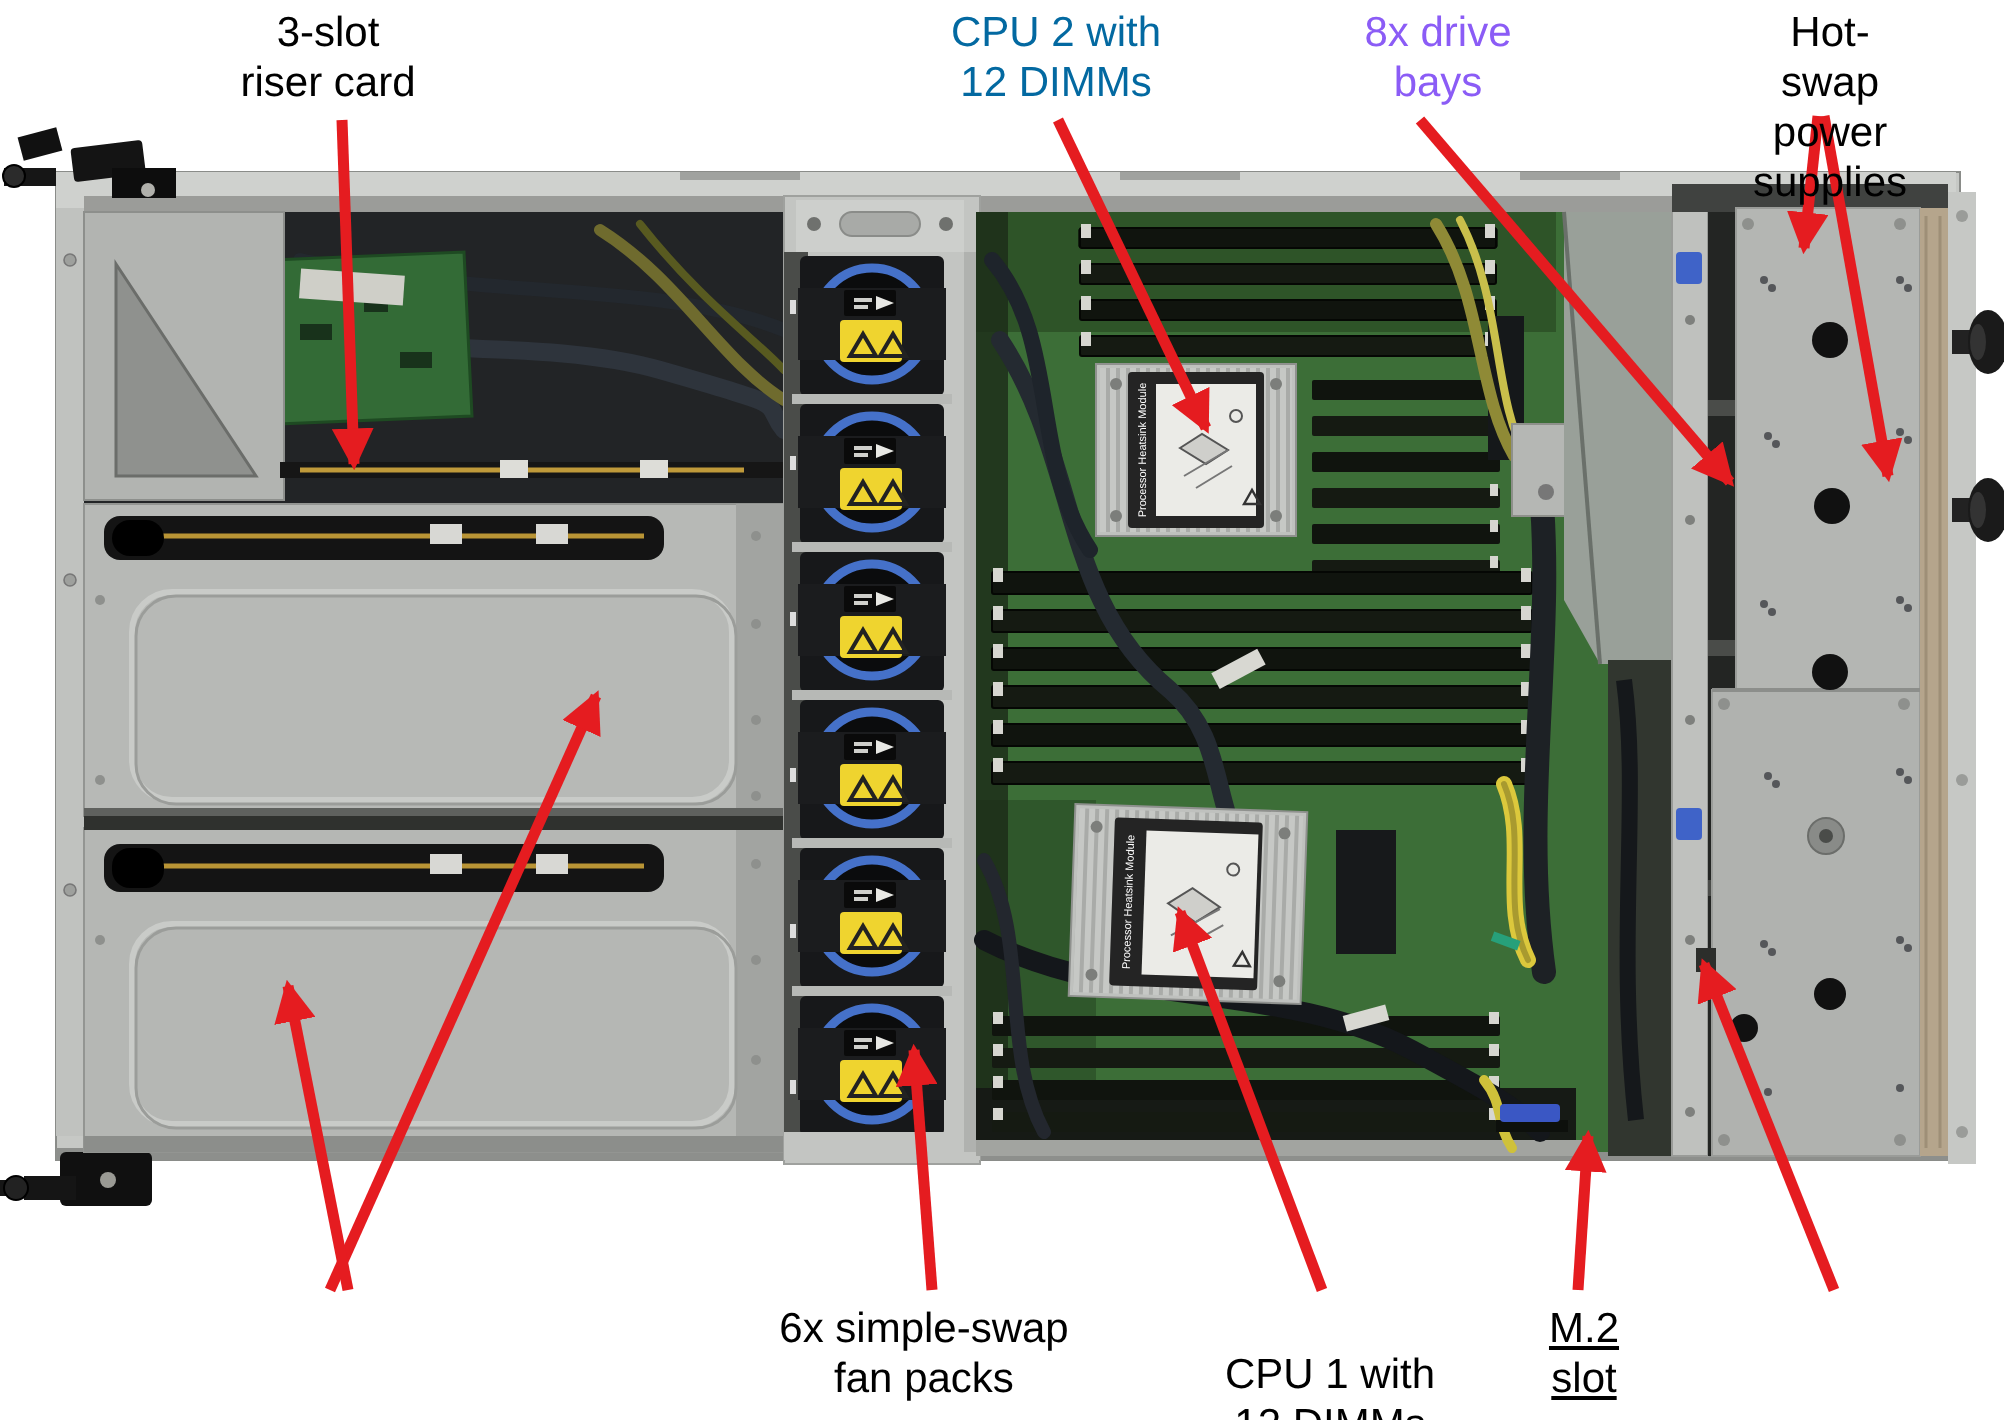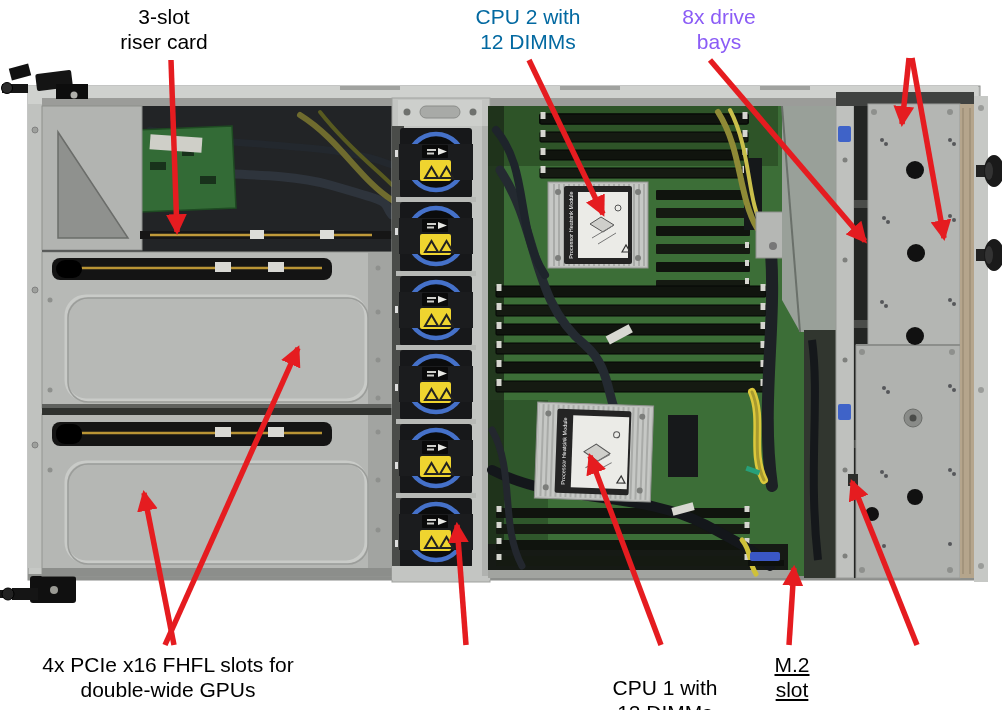--- a/index.html
+++ b/index.html
@@ -374,20 +374,22 @@
       <line x1="789" y1="645" x2="794" y2="568" class="callout-arrow" marker-end="url(#arrowhead)"></line>
       <line x1="917" y1="645" x2="852" y2="482" class="callout-arrow" marker-end="url(#arrowhead)"></line>
     </svg>
 
 <div class="callout" style="left: 164px; top: 4px; color: rgb(0, 0, 0);">3-slot
 riser card</div>
 <div class="callout" style="left: 528px; top: 4px; color: #0369a1;">CPU 2 with
 12 DIMMs</div>
 <div class="callout" style="left: 719px; top: 4px; color: #8b5cf6;">8x drive
 bays</div>
-<div class="callout" style="left: 168px; top: 652px; color: rgb(0, 0, 0);">4x PCIe x16 FHFL slots for
-double-wide GPUs</div>
+<div class="callout" style="left: 915px; top: 4px; color: rgb(0, 0, 0);">Hot-swap
+power supplies</div>
+<div class="callout" style="left: 462px; top: 652px; color: rgb(0, 0, 0);">6x simple-swap
+fan packs</div>
 <div class="callout" style="left: 665px; top: 675px; color: rgb(0, 0, 0);">CPU 1 with
 12 DIMMs</div>
 <div class="callout" style="left: 792px; top: 652px; color: rgb(0, 0, 0); text-decoration: underline;">M.2
 slot</div>
 
 </div>
 
 </body></html>

